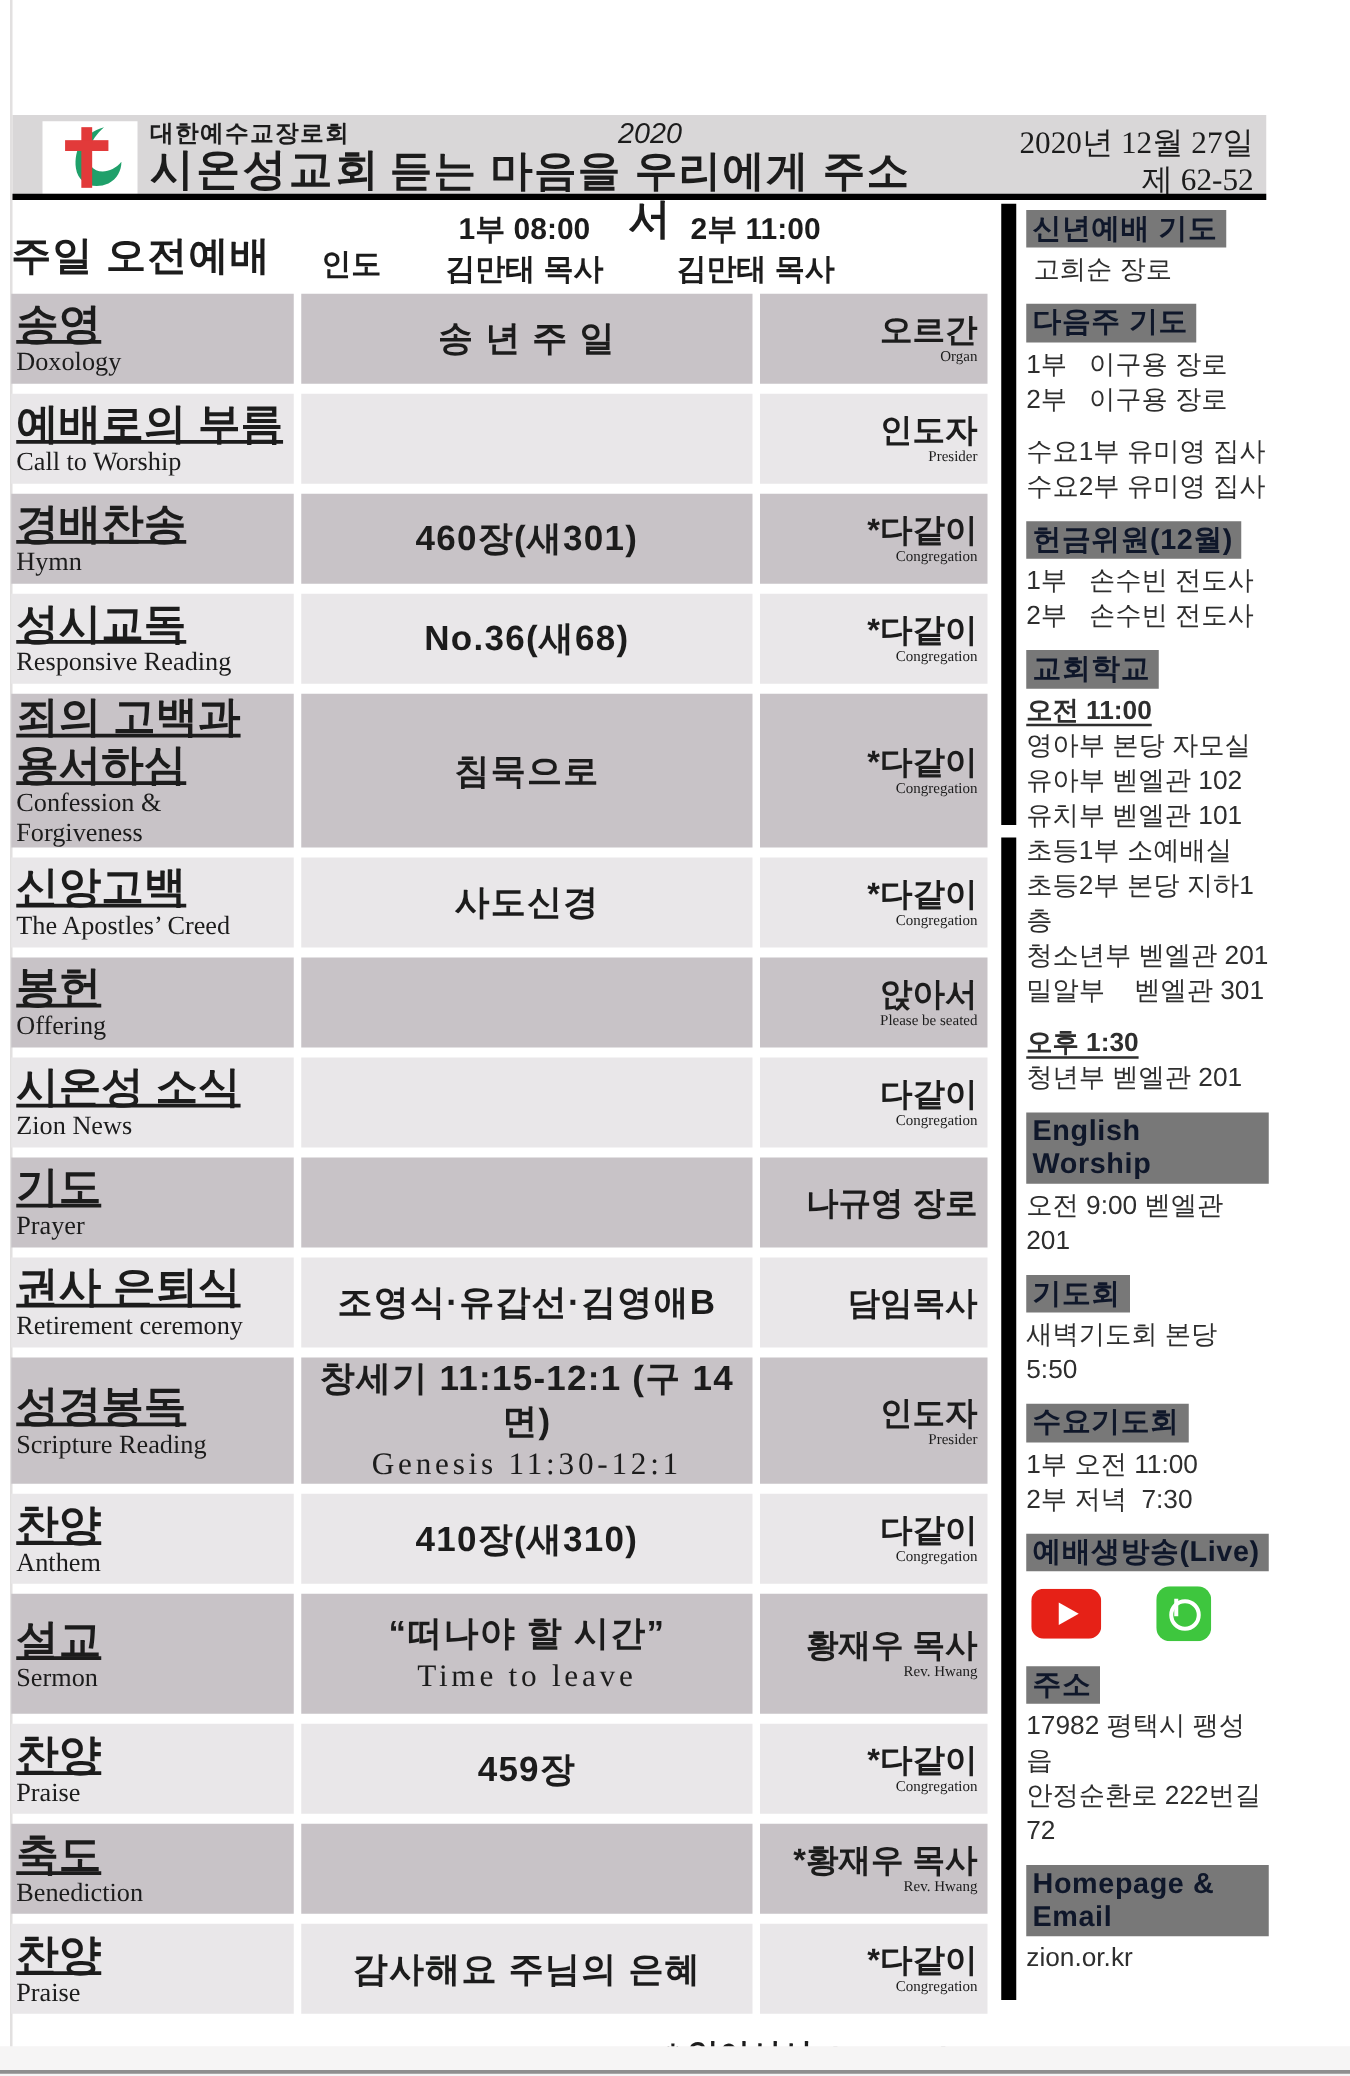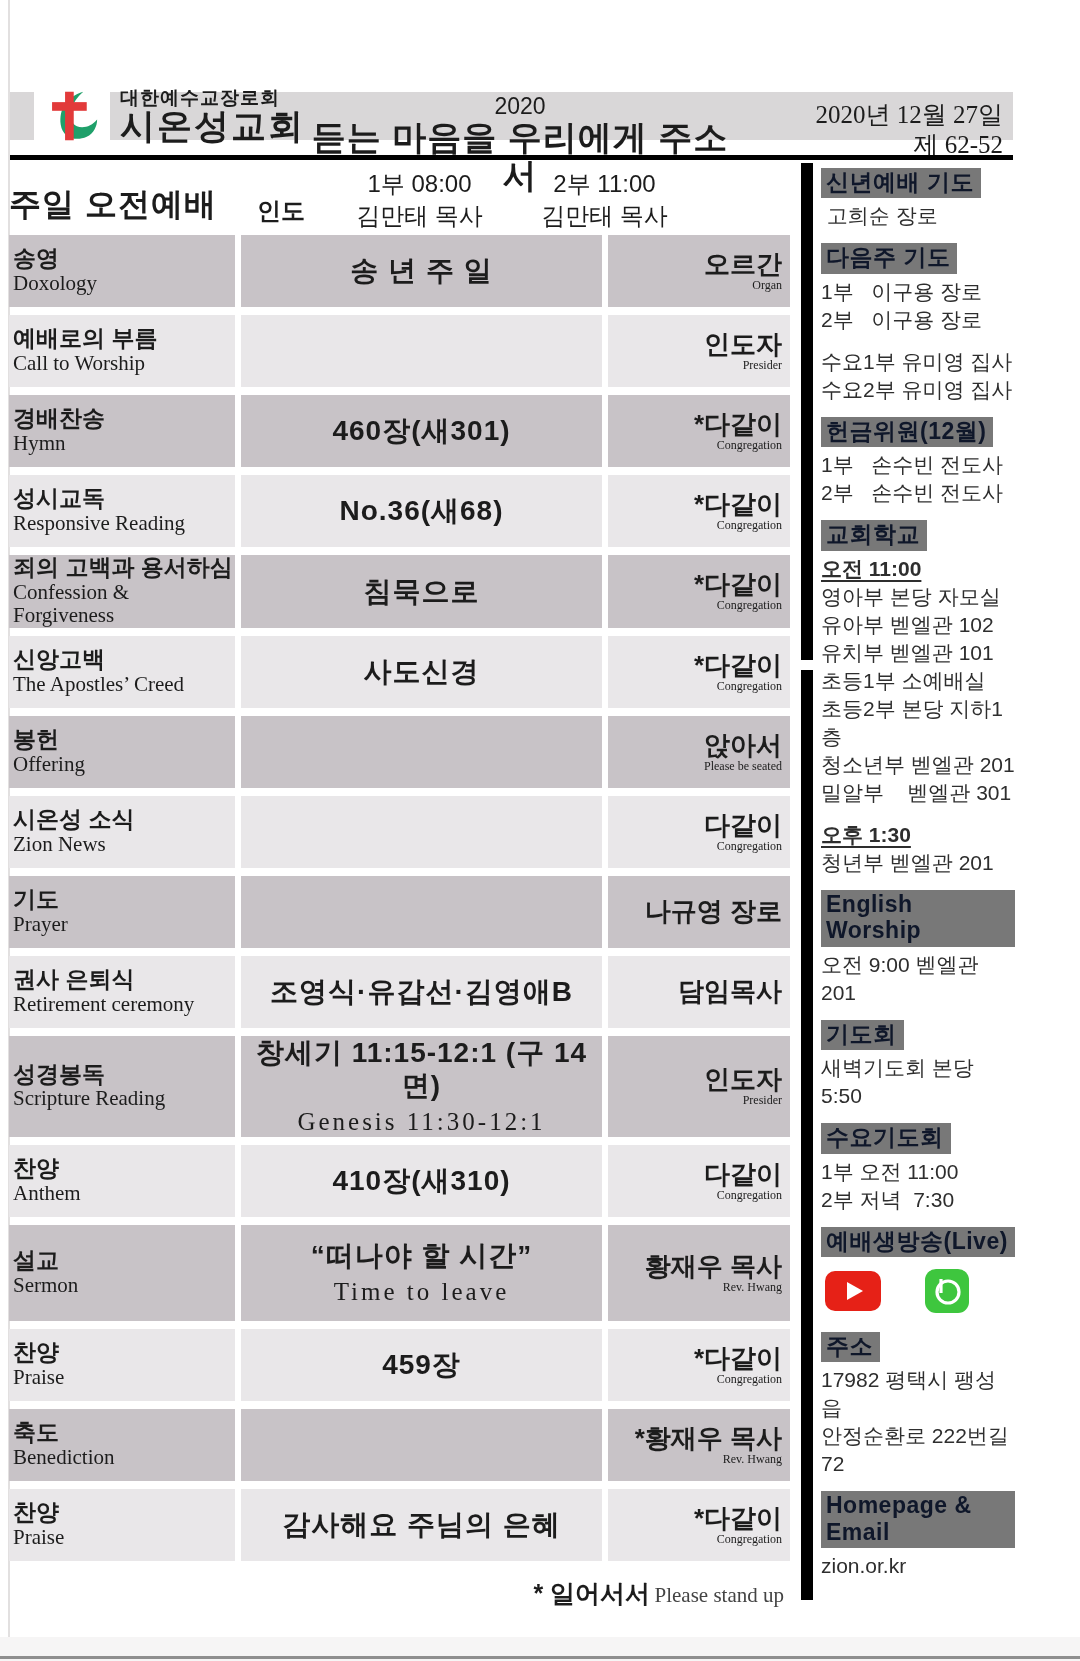--- a/index.html
+++ b/index.html
@@ -6,53 +6,53 @@
     --band:#d9d7d8; --row-dark:#c8c3c7; --row-light:#e9e7e9;
     --chip:#787878; --ink:#1c1c1c; --yt:#e62117; --bandapp:#3ec63e;
   }
   *{margin:0;padding:0;box-sizing:border-box;}
   html,body{background:#fff;}
   body{font-family:"Liberation Sans",sans-serif;color:var(--ink);}
   .page{position:relative;width:1080px;height:1661px;background:#fff;overflow:hidden;}
   .edge{position:absolute;left:8px;top:0;bottom:0;width:2px;background:#e2e0e0;}
 
   
-  .masthead{position:absolute;left:10px;top:92px;width:1003px;height:48px;background:var(--band);
+  .masthead{position:absolute;left:10px;top:92px;width:1003px;height:68px;background:var(--band);
     display:flex;align-items:center;}
   .logo{width:76px;height:58px;background:#fff;margin-left:24px;display:flex;align-items:center;justify-content:center;}
   .brand{margin-left:10px;line-height:1.05;}
   .brand .denom{font-size:19px;letter-spacing:1px;font-weight:bold;}
   .brand .church{font-size:35px;font-weight:bold;letter-spacing:2px;}
   .title-block{position:absolute;left:300px;top:2px;width:420px;text-align:center;line-height:1.1;}
-  .title-block .year{font-size:23px;}
+  .title-block .year{font-size:23px;font-style:italic;}
   .title-block .title{font-size:34px;font-weight:bold;letter-spacing:1px;}
   .issue-block{position:absolute;right:10px;top:8px;text-align:right;font-size:25px;line-height:1.2;font-family:"Liberation Serif",serif;}
   .rule{position:absolute;left:10px;top:155px;width:1003px;height:5px;background:#000;}
 
   
   .left-col{position:absolute;left:9px;top:163px;width:781px;}
   .v-divider{position:absolute;left:801px;top:163px;width:12px;height:1437px;}
   .v-divider .seg{display:block;width:100%;background:#000;}
   .sidebar{position:absolute;left:821px;top:168px;width:194px;}
 
   
   .service-head{display:flex;align-items:center;height:70px;padding-top:4px;}
   .service-title{flex:0 0 248px;font-size:32px;font-weight:bold;letter-spacing:1px;padding-top:10px;}
   .indo{flex:0 0 70px;font-size:24px;font-weight:bold;align-self:flex-end;padding-bottom:6px;}
-  .svc-col{flex:0 0 185px;text-align:center;font-size:24px;font-weight:normal;line-height:1.35;}
+  .svc-col{flex:0 0 185px;text-align:center;font-size:24px;font-weight:bold;line-height:1.35;}
 
   
   .rows{display:flex;flex-direction:column;gap:8px;margin-top:2px;}
   .row{display:grid;grid-template-columns:226px 1fr 182px;column-gap:6px;min-height:72px;}
   .row.tall{min-height:96px;}
   .row .cell{display:flex;flex-direction:column;justify-content:center;}
   .row.shade-a .cell{background:var(--row-dark);}
   .row.shade-b .cell{background:var(--row-light);}
   .c-label{padding-left:4px;line-height:1.12;}
-  .c-label .ko{font-size:23px;font-weight:bold;}
+  .c-label .ko{font-size:34px;font-weight:bold;text-decoration:underline;}
   .c-label .en{font-size:21px;font-family:"Liberation Serif",serif;}
   .c-content{text-align:center;line-height:1.2;}
   .c-content .ko{font-size:28px;font-weight:bold;letter-spacing:1px;}
   .c-content .en{font-size:25px;font-family:"Liberation Serif",serif;letter-spacing:3px;margin-top:4px;}
   .c-role{text-align:right;padding-right:8px;line-height:1.12;}
   .c-role .ko{font-size:26px;font-weight:bold;}
   .c-role .en{font-size:12px;font-family:"Liberation Serif",serif;}
 
   .footnote{margin-top:16px;text-align:right;padding-right:6px;}
   .footnote .ko{font-size:25px;font-weight:bold;}

